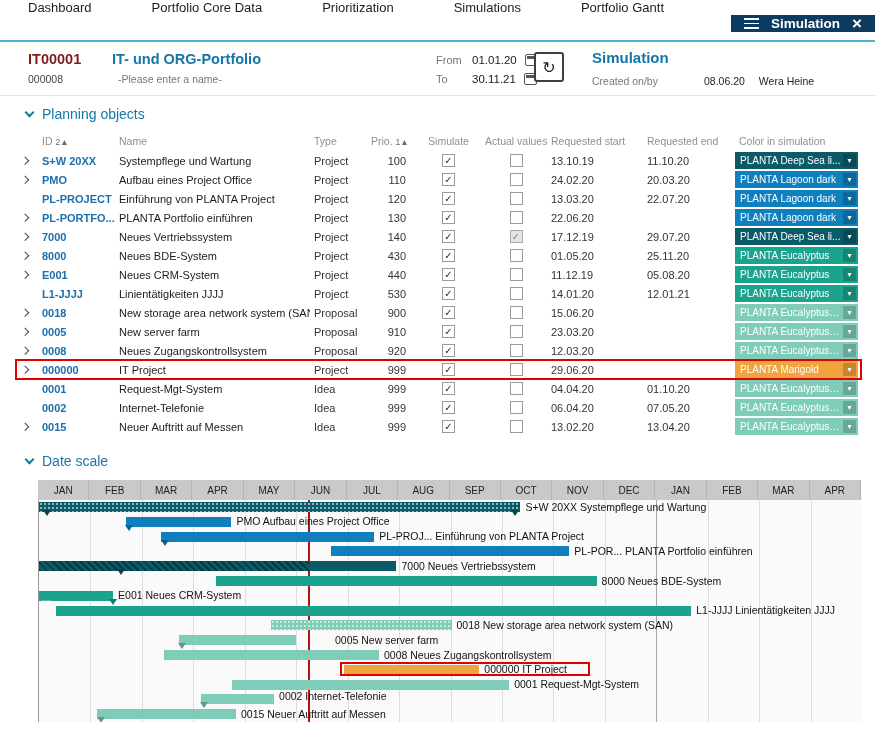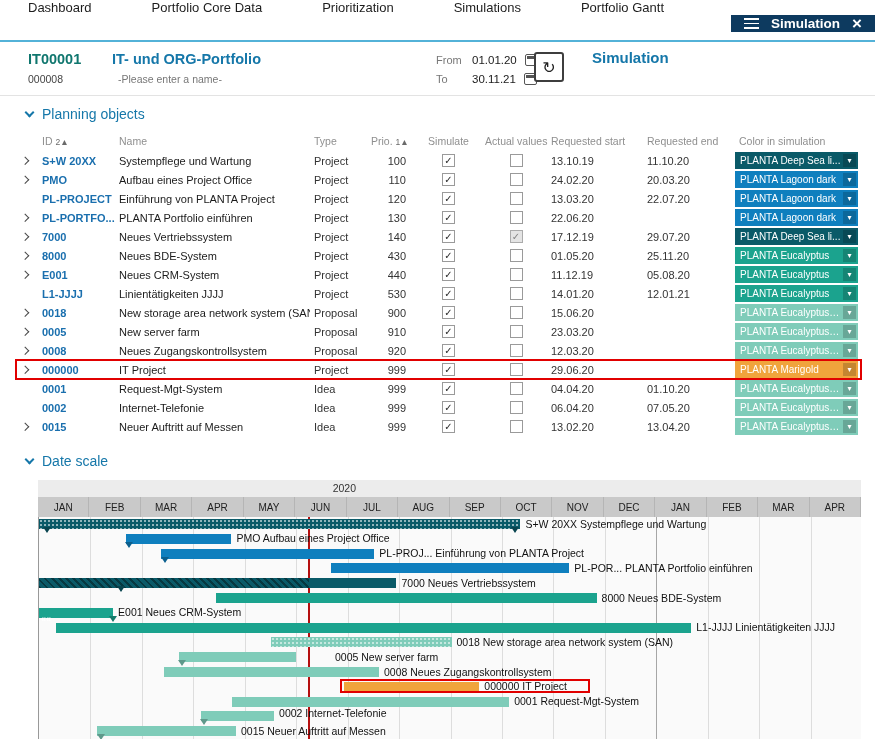--- a/index.html
+++ b/index.html
@@ -22,21 +22,21 @@
   .active-tab {
     margin-left:auto; background:#0d3a5f; color:#fff;
     display:flex; align-items:center; gap:12px; padding:0 13px;
     font-size:13.5px; font-weight:bold; min-width:140px;
   }
   .hamb { width:15px; height:11px;
     background:linear-gradient(#fff 0 2px, transparent 2px 4.5px, #fff 4.5px 6.5px, transparent 6.5px 9px, #fff 9px 11px); }
   .xclose { font-size:17px; font-weight:bold; line-height:1; margin-left:auto; cursor:pointer; }
   
   .pheader { position:absolute; top:42px; left:0; width:875px; height:54px; background:#fff; border-bottom:1px solid #e3e3e3; }
-  .hd-id      { position:absolute; left:28px;  top:9px;  font-size:14.5px; font-weight:bold; color:#0f766e; }
+  .hd-id      { position:absolute; left:28px;  top:9px;  font-size:14.5px; font-weight:bold; color:#7f1d1d; }
   .hd-code    { position:absolute; left:28px;  top:31px; font-size:10.5px; color:#444; }
   .hd-title   { position:absolute; left:112px; top:9px;  font-size:14.5px; font-weight:bold; color:#1577a9; }
   .hd-sub     { position:absolute; left:118px; top:31px; font-size:10.5px; color:#777; }
   .hd-fromto  { position:absolute; left:436px; top:8px;  font-size:11px; color:#666; }
   .ft-row { display:flex; align-items:center; height:19px; gap:8px; }
   .ft-label { width:28px; color:#777; }
   .ft-val { color:#1b1b1b; font-size:11.5px; }
   .cal { width:13px; height:12px; border:1.5px solid #555; border-radius:2px; position:relative; display:inline-block; cursor:pointer; }
   .cal::before { content:""; position:absolute; top:1px; left:1px; right:1px; height:3px; background:#555; }
   .refresh-btn {
@@ -123,20 +123,23 @@
     <div class="ft-row">
       <span class="ft-label">To</span>
       <span class="ft-val">30.11.21</span>
       <span class="cal"></span>
     </div>
   </div>
   <div class="refresh-btn">
     <span>↻</span>
   </div>
   <div class="hd-sim">Simulation</div>
+  <div class="hd-created">
+    <span>Created on/by</span><span class="v">08.06.20</span><span class="n">Wera Heine</span>
+  </div>
 </header>
 
 <div class="sect-head" style="left:26px; top:106px;">
   <span class="chv"></span>
   <span>Planning objects</span>
 </div>
 
 <div class="ptable">
   <div class="tgrid thead">
       <div class="hcell"><span></span></div>
@@ -460,23 +463,20 @@
       </div>
     </div>
 </div>
 
 <div class="sect-head" style="left:26px; top:453px;">
   <span class="chv"></span>
   <span>Date scale</span>
 </div>
 
 <div class="gantt">
-  <div class="g-year">
-    <span style="left: 294.625px;">2020</span>
-  </div>
   <div class="g-months">
       <div class="g-month" style="width: 51.4375px;">JAN</div>
       <div class="g-month" style="width: 51.4375px;">FEB</div>
       <div class="g-month" style="width: 51.4375px;">MAR</div>
       <div class="g-month" style="width: 51.4375px;">APR</div>
       <div class="g-month" style="width: 51.4375px;">MAY</div>
       <div class="g-month" style="width: 51.4375px;">JUN</div>
       <div class="g-month" style="width: 51.4375px;">JUL</div>
       <div class="g-month" style="width: 51.4375px;">AUG</div>
       <div class="g-month" style="width: 51.4375px;">SEP</div>

